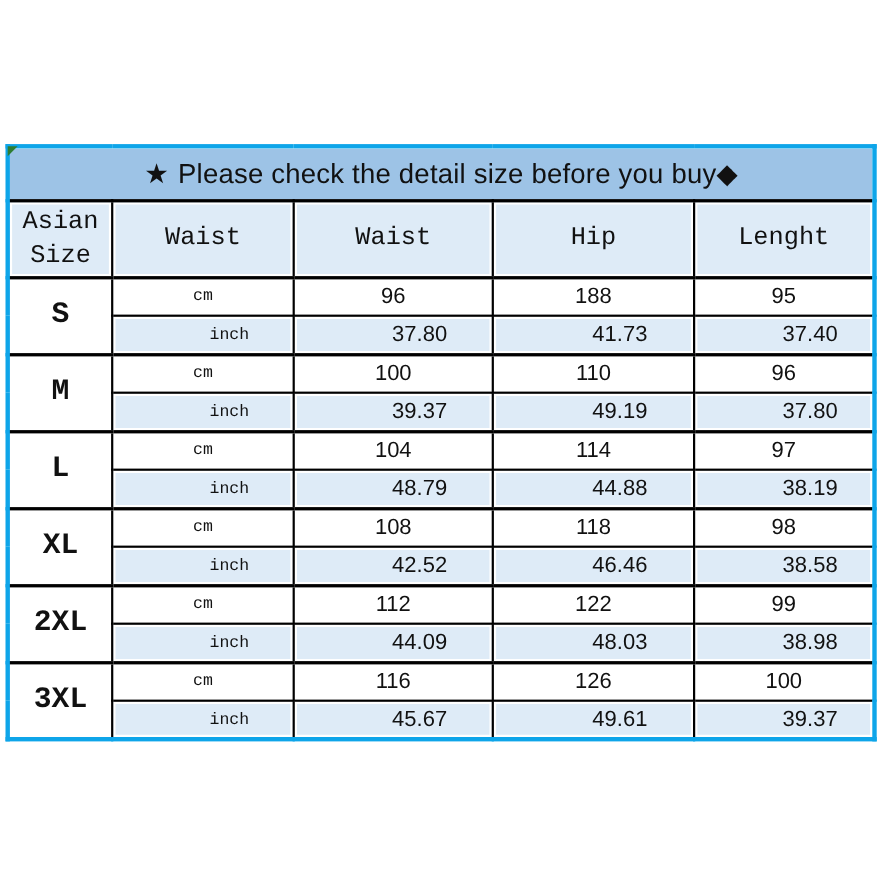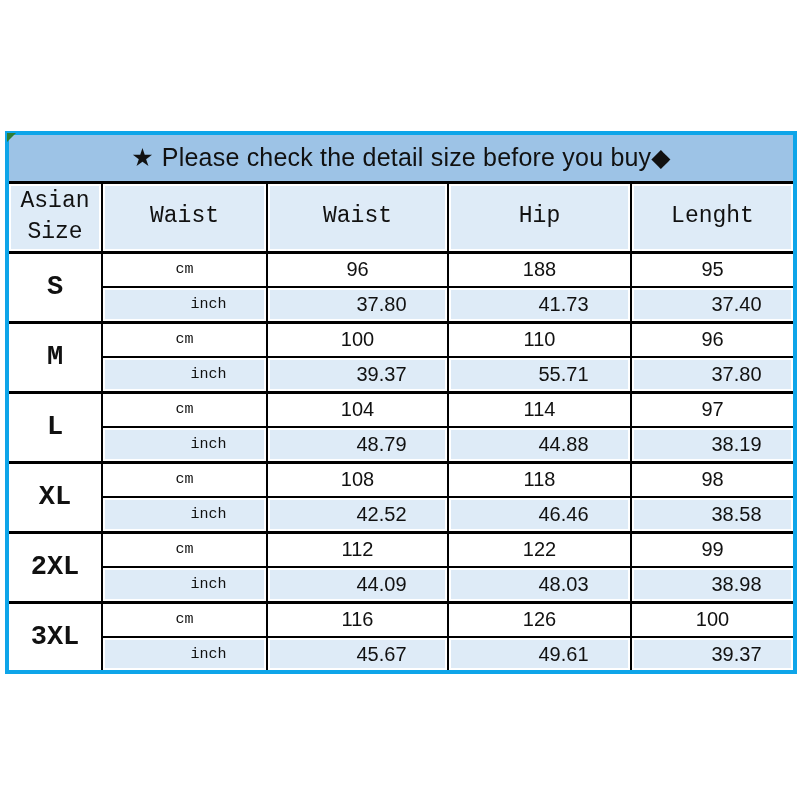--- a/index.html
+++ b/index.html
@@ -126,21 +126,21 @@
     <tr class="data-row group-start">
       <td class="size-cell" rowspan="2">M</td>
       <td class="unit-cell">cm</td>
       <td class="num-cell">100</td>
       <td class="num-cell">110</td>
       <td class="num-cell">96</td>
     </tr>
     <tr class="data-row">
       <td class="unit-cell alt">inch</td>
       <td class="num-cell alt">39.37</td>
-      <td class="num-cell alt">55.71</td>
+      <td class="num-cell alt">49.19</td>
       <td class="num-cell alt">37.80</td>
     </tr>
 
     <tr class="data-row group-start">
       <td class="size-cell" rowspan="2">L</td>
       <td class="unit-cell">cm</td>
       <td class="num-cell">104</td>
       <td class="num-cell">114</td>
       <td class="num-cell">97</td>
     </tr>

